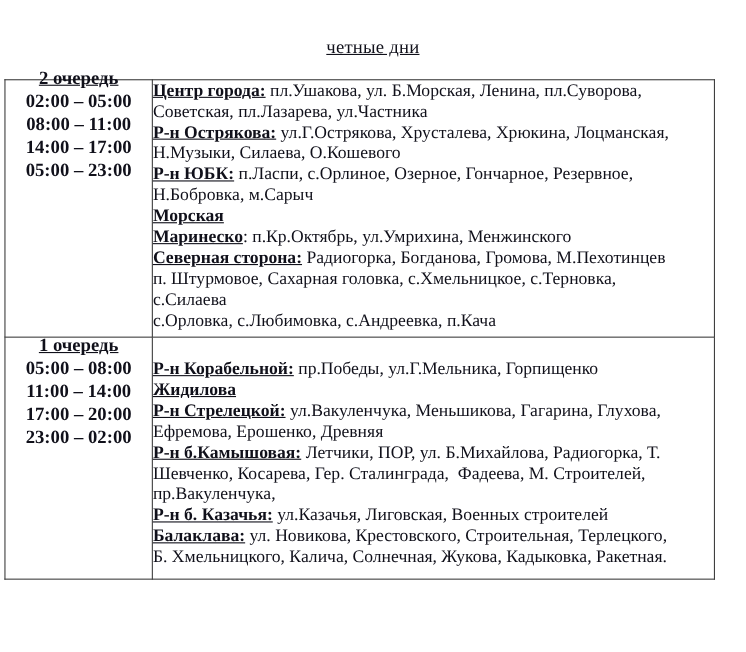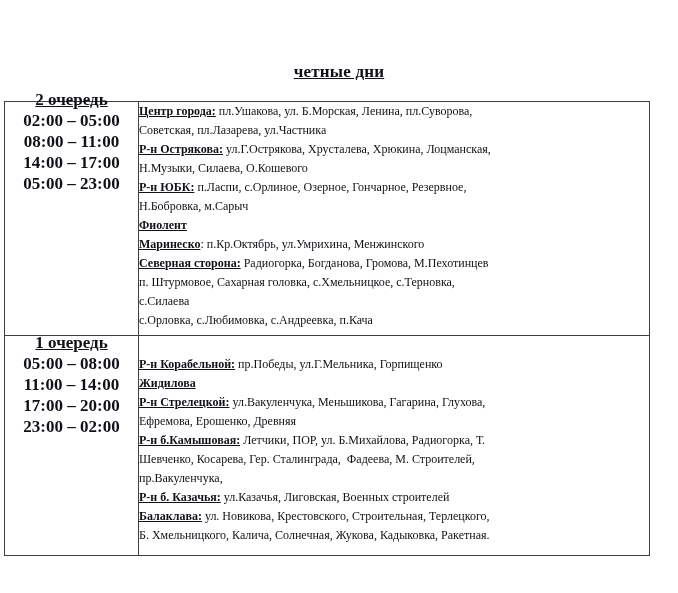--- a/index.html
+++ b/index.html
@@ -11,25 +11,25 @@
     overflow: hidden;
     font-family: "Liberation Serif", "DejaVu Serif", serif;
     color: #10101a;
   }
   .page {
     position: relative;
     width: 678px;
     height: 593px;
   }
   .doc-title {
-    padding-top: 62px;
+    padding-top: 33px;
     text-align: center;
     font-size: 17px;
     line-height: 20px;
-    font-weight: bold;
+    font-weight: normal;
     text-decoration: underline;
     letter-spacing: 0.2px;
   }
   table.schedule {
     margin: 19px 0 0 4px;
     width: 643px;
     border-collapse: collapse;
     table-layout: fixed;
   }
   table.schedule td {
@@ -46,21 +46,21 @@
     line-height: 21px;
   }
   tr:nth-child(1) td.queue-cell { height: 233px; }
   tr:nth-child(2) td.queue-cell { height: 219px; }
   tr:nth-child(1) .queue-inner { position: relative; top: -13px; font-family: Liberation Serif, serif; }
   tr:nth-child(2) .queue-inner { position: relative; top: -4px; }
   .queue-label { text-decoration: underline; }
   td.areas-cell {
     width: 510px;
     padding: 2px 4px 2px 7px;
-    font-size: 12px;
+    font-size: 16px;
     line-height: 19px;
   }
   .area-line {
     white-space: pre-wrap;
     min-height: 19px;
   }
   .district-label {
     font-weight: bold;
     text-decoration: underline;
   }
@@ -83,21 +83,21 @@
               <div class="queue-time">05:00 – 23:00</div>
             </div>
           </td>
           <td class="areas-cell">
             <div class="area-line"><span class="district-label">Центр города:</span><span class="street-list"> пл.Ушакова, ул. Б.Морская, Ленина, пл.Суворова,</span></div>
             <div class="area-line"><span class="street-list">Советская, пл.Лазарева, ул.Частника</span></div>
             <div class="area-line"><span class="district-label">Р-н Острякова:</span><span class="street-list"> ул.Г.Острякова, Хрусталева, Хрюкина, Лоцманская,</span></div>
             <div class="area-line"><span class="street-list">Н.Музыки, Силаева, О.Кошевого</span></div>
             <div class="area-line"><span class="district-label">Р-н ЮБК:</span><span class="street-list"> п.Ласпи, с.Орлиное, Озерное, Гончарное, Резервное,</span></div>
             <div class="area-line"><span class="street-list">Н.Бобровка, м.Сарыч</span></div>
-            <div class="area-line"><span class="district-label">Фиолент</span></div>
+            <div class="area-line"><span class="district-label">Морская</span></div>
             <div class="area-line"><span class="district-label">Маринеско</span><span class="street-list">: п.Кр.Октябрь, ул.Умрихина, Менжинского</span></div>
             <div class="area-line"><span class="district-label">Северная сторона:</span><span class="street-list"> Радиогорка, Богданова, Громова, М.Пехотинцев</span></div>
             <div class="area-line"><span class="street-list">п. Штурмовое, Сахарная головка, с.Хмельницкое, с.Терновка,</span></div>
             <div class="area-line"><span class="street-list">с.Силаева</span></div>
             <div class="area-line"><span class="street-list">с.Орловка, с.Любимовка, с.Андреевка, п.Кача</span></div>
           </td>
         </tr>
         <tr>
           <td class="queue-cell">
             <div class="queue-inner">

